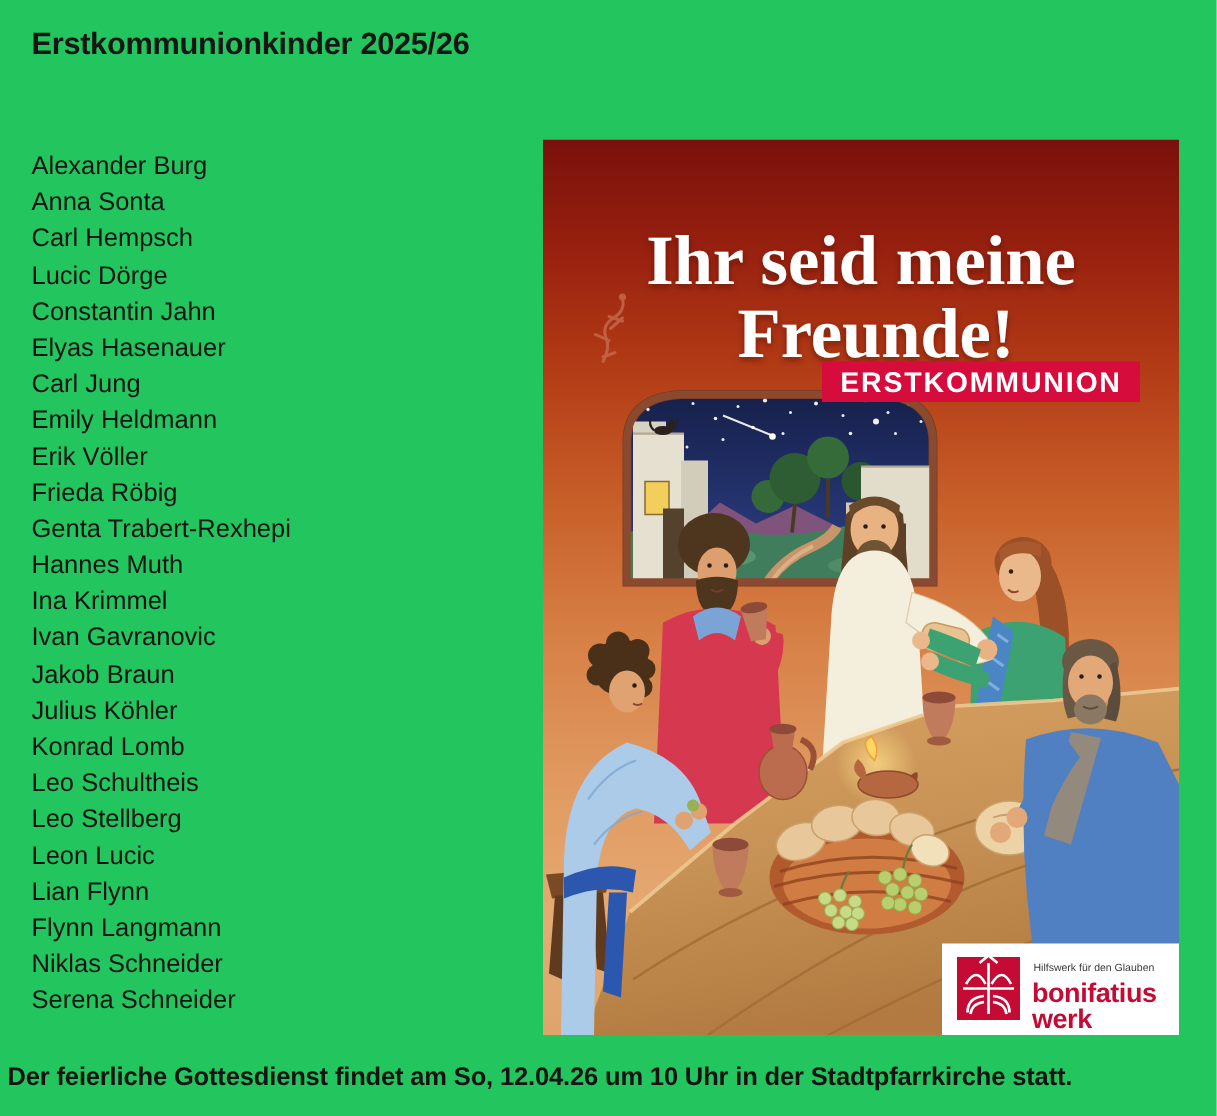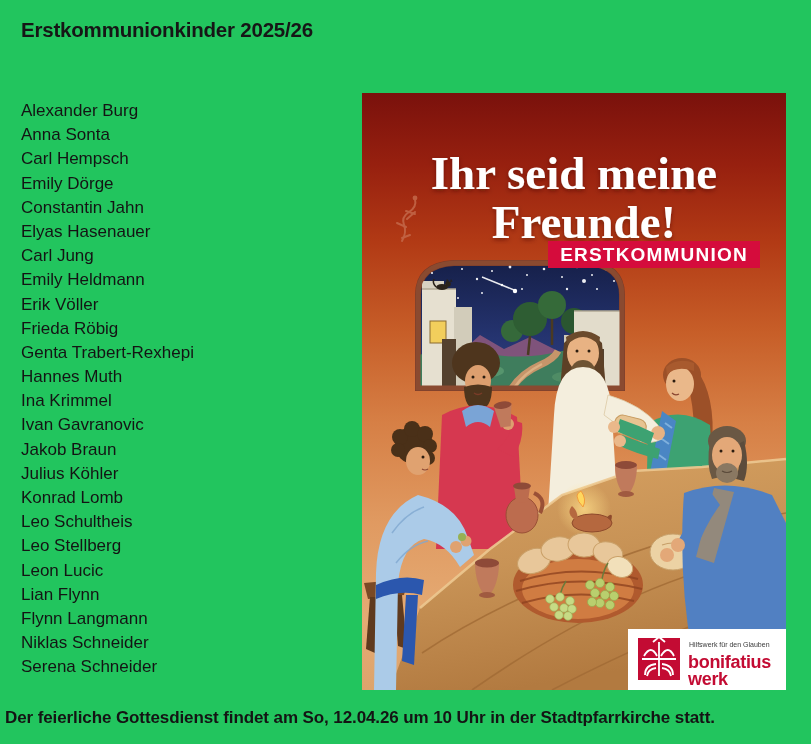--- a/index.html
+++ b/index.html
@@ -35,21 +35,21 @@
 <body>
 
 <div class="page">
 
   <h1 class="page-title">Erstkommunionkinder 2025/26</h1>
 
   <ul class="names-list">
     <li>Alexander Burg</li>
     <li>Anna Sonta</li>
     <li>Carl Hempsch</li>
-    <li>Emily Dörge</li>
+    <li>Lucic Dörge</li>
     <li>Constantin Jahn</li>
     <li>Elyas Hasenauer</li>
     <li>Carl Jung</li>
     <li>Emily Heldmann</li>
     <li>Erik Völler</li>
     <li>Frieda Röbig</li>
     <li>Genta Trabert-Rexhepi</li>
     <li>Hannes Muth</li>
     <li>Ina Krimmel</li>
     <li>Ivan Gavranovic</li>

